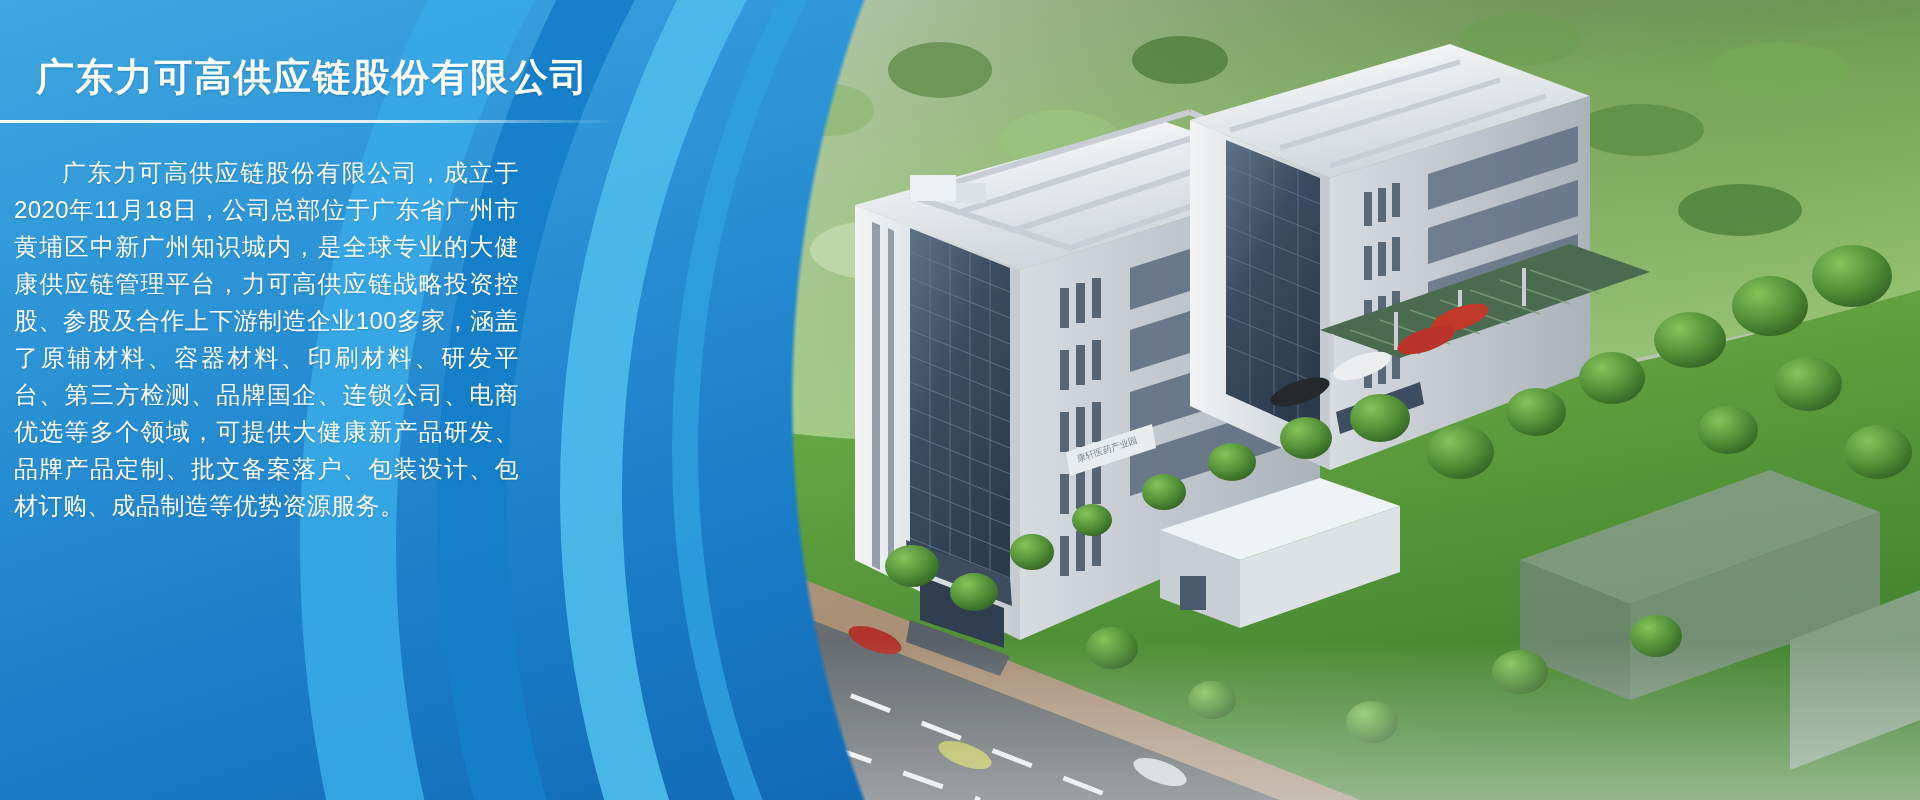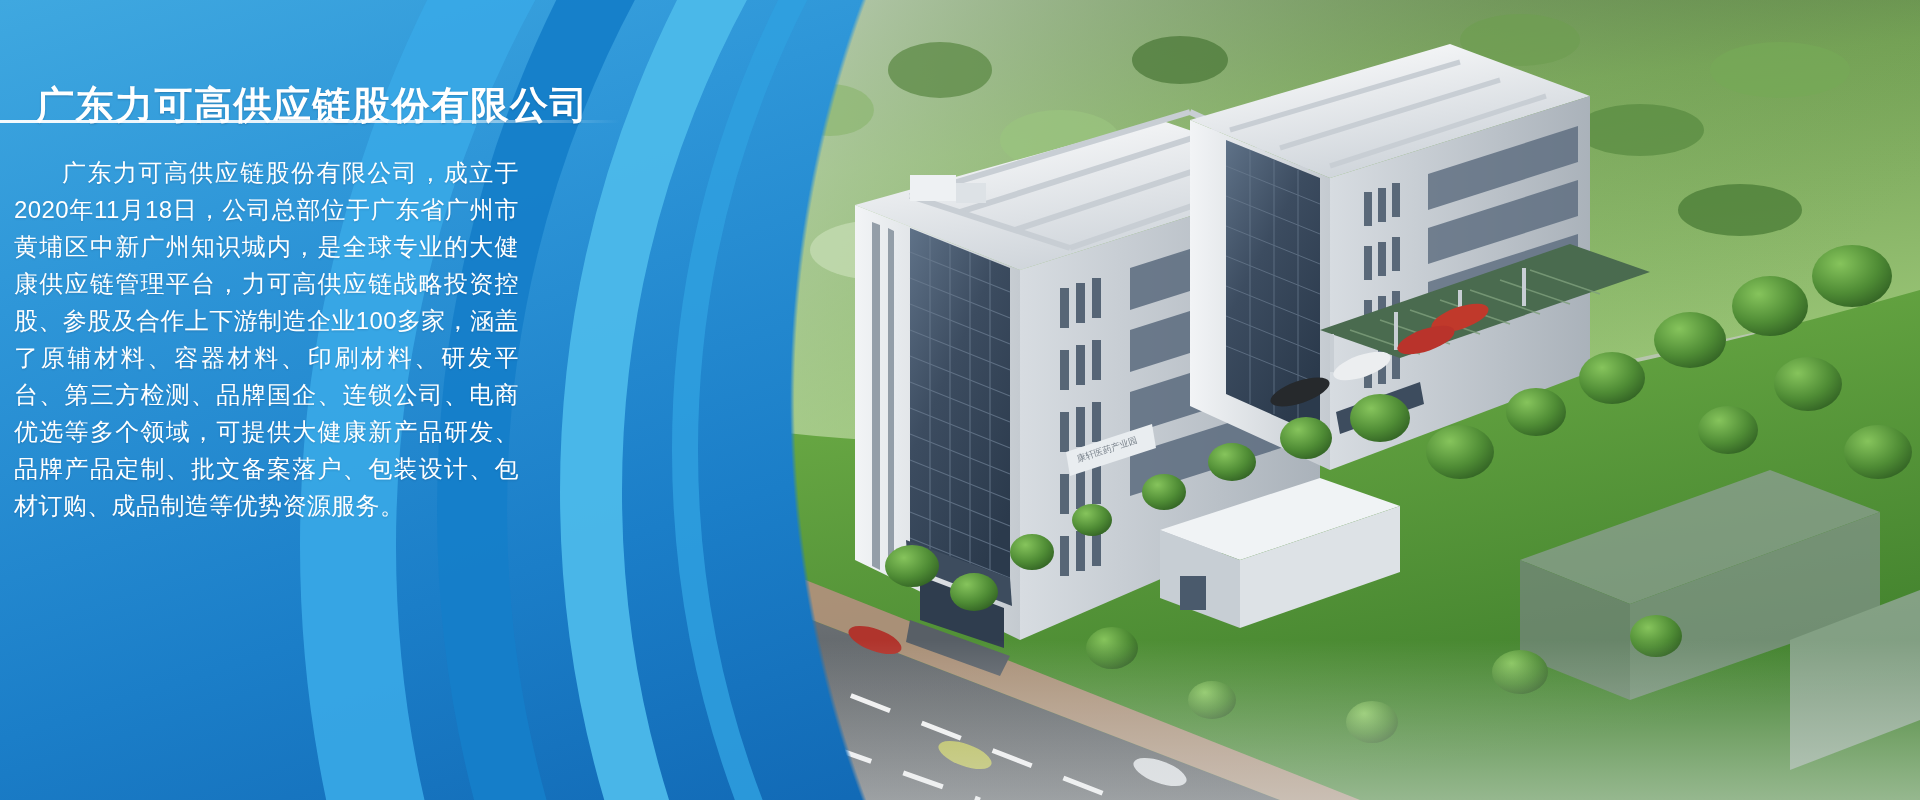--- a/index.html
+++ b/index.html
@@ -32,21 +32,20 @@
   }
 
   
   #text-col{position:absolute;left:0;top:0;width:640px;height:800px;}
 
   #page-title{
     position:absolute;left:36px;top:52px;
     font-size:38px;font-weight:bold;color:#ffffff;
     letter-spacing:1.5px;white-space:nowrap;
     text-shadow:0 1px 2px rgba(0,40,80,.25);
-    margin-top:28px;
   }
   #title-rule{
     position:absolute;left:0;top:120px;width:620px;height:3px;
     background:linear-gradient(90deg,rgba(255,255,255,.95) 0%,rgba(255,255,255,.85) 62%,rgba(255,255,255,0) 100%);
   }
 
   .body-para{
     position:absolute;left:14px;width:505px;
     color:#ffffff;font-size:24px;line-height:37px;
     letter-spacing:.4px;text-align:justify;text-justify:inter-character;

